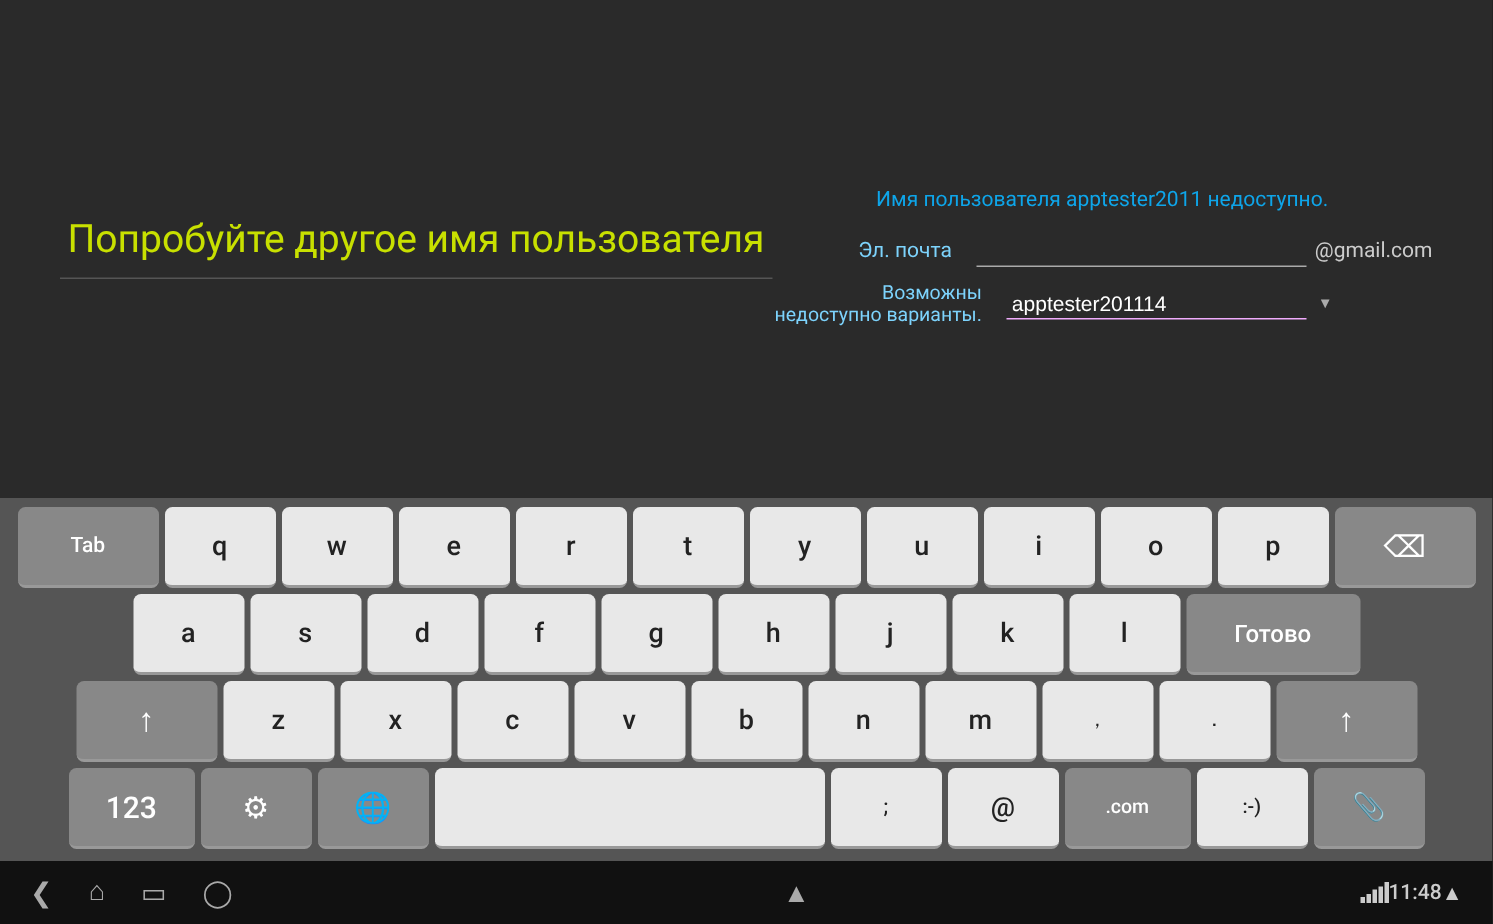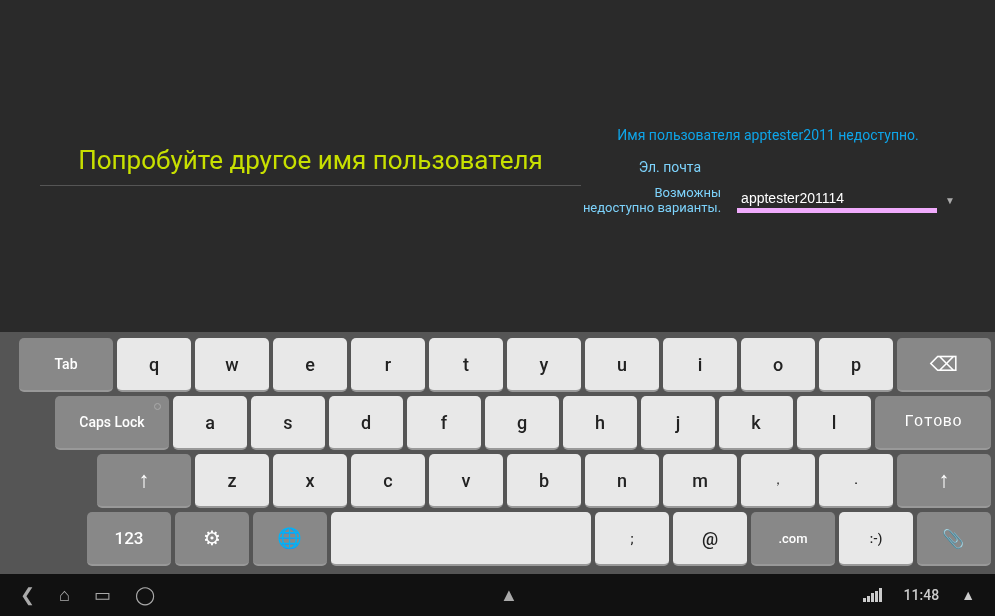--- a/index.html
+++ b/index.html
@@ -81,21 +81,21 @@
     }
 
     .gmail-suffix {
       color: #ccc;
       font-size: 14px;
     }
 
     .suggestion-input {
       background: transparent;
       border: none;
-      border-bottom: 5px solid #f0abfc;
+      border-bottom: 1px solid #f0abfc;
       color: #fff;
       font-size: 14px;
       width: 200px;
       padding: 2px 4px;
       outline: none;
     }
 
     .suggestion-arrow {
       color: #aaa;
       font-size: 10px;
@@ -106,21 +106,21 @@
     .keyboard-container {
       background: #555;
       padding: 6px 4px 4px;
       width: 995px;
     }
 
     .kb-row {
       display: flex;
       gap: 4px;
       margin-bottom: 4px;
-      justify-content: flex-end;
+      justify-content: center;
     }
 
     .key {
       background: #e8e8e8;
       border-radius: 5px;
       display: flex;
       align-items: center;
       justify-content: center;
       font-size: 18px;
       font-weight: 500;
@@ -159,27 +159,26 @@
       flex: 0 0 94px;
       min-width: 94px;
     }
 
     .key.done {
       flex: 0 0 116px;
       min-width: 116px;
       font-size: 16px;
       background: #888;
       color: #fff;
-      font-family: Liberation Mono, monospace;
     }
 
     .key.num {
       flex: 0 0 84px;
       min-width: 84px;
-      font-size: 17px;
+      font-size: 20px;
     }
 
     .key.settings {
       flex: 0 0 74px;
       min-width: 74px;
     }
 
     .key.globe {
       flex: 0 0 74px;
       min-width: 74px;
@@ -240,21 +239,21 @@
     }
 
     .nav-center {
       color: #aaa;
       font-size: 18px;
     }
 
     .nav-right {
       display: flex;
       align-items: center;
-      gap: 22px;
+      gap: 0;
       color: #ccc;
       font-size: 13px;
     }
 
     .signal-bars {
       display: flex;
       align-items: flex-end;
       gap: 1px;
       height: 14px;
     }
@@ -274,20 +273,24 @@
   </style>
 </head>
 <body>
 
 <div class="content-area">
   <div class="title">Попробуйте другое имя пользователя</div>
   <div class="form-area">
     <div class="unavailable-msg">Имя пользователя apptester2011 недоступно.</div>
     <div class="field-row">
       <span class="field-label">Эл. почта</span>
+      <div class="field-input-wrap">
+        <input type="text" class="text-input" value="" style="">
+        <span class="gmail-suffix">@gmail.com</span>
+      </div>
     </div>
     <div class="field-row">
       <span class="field-label" style="font-size:13px;width:140px;">Возможны недоступно варианты.</span>
       <div class="field-input-wrap">
         <input type="text" class="suggestion-input" value="apptester201114" style="">
         <span class="suggestion-arrow">▼</span>
       </div>
     </div>
   </div>
 </div>
@@ -303,26 +306,20 @@
     <div class="key">t</div>
     <div class="key">y</div>
     <div class="key">u</div>
     <div class="key">i</div>
     <div class="key">o</div>
     <div class="key">p</div>
     <div class="key dark backspace" style="font-size:20px;">⌫</div>
   </div>
 
   <div class="kb-row">
-    <div class="key dark caps" style="position:relative;">
-      <div class="key-inner">
-        <span>Caps Lock</span>
-        <span style="width:7px;height:7px;background:#888;border-radius:50%;position:absolute;top:7px;right:8px;border:1px solid #aaa;"></span>
-      </div>
-    </div>
     <div class="key">a</div>
     <div class="key">s</div>
     <div class="key">d</div>
     <div class="key">f</div>
     <div class="key">g</div>
     <div class="key">h</div>
     <div class="key">j</div>
     <div class="key">k</div>
     <div class="key">l</div>
     <div class="key dark done">Готово</div>

